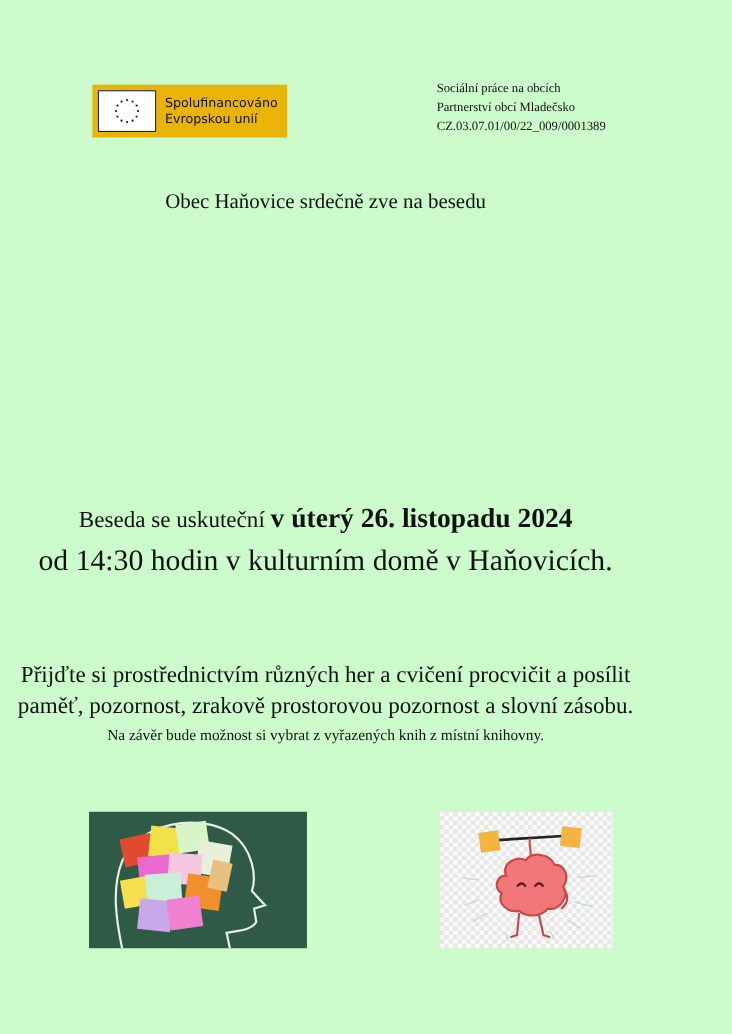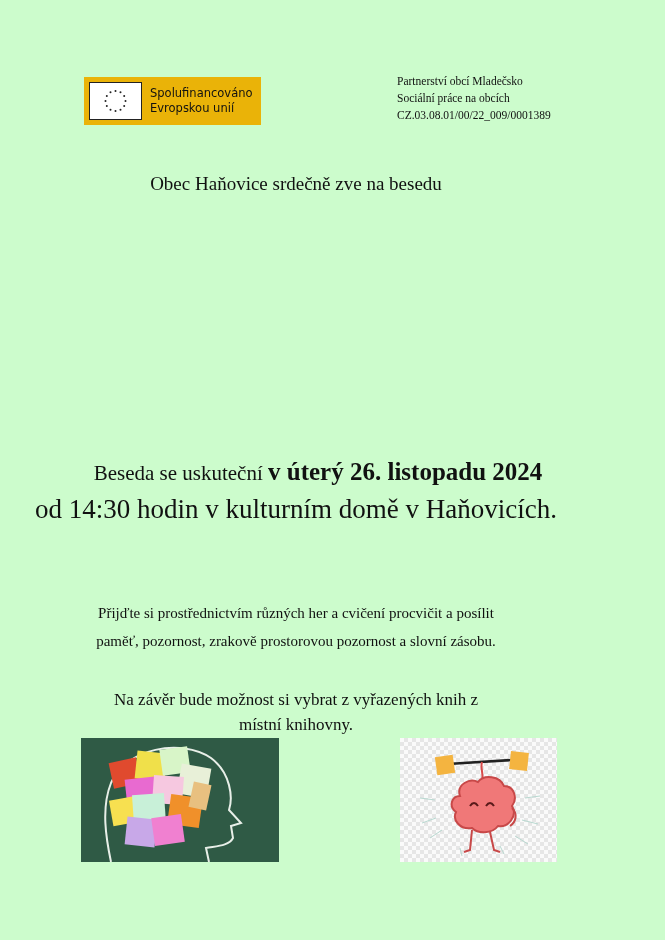--- a/index.html
+++ b/index.html
@@ -43,28 +43,28 @@
       position: absolute; left: 0; width: 592px;
       text-align: center;
     }
     .invite { top: 173px; font-size: 19px; }
     .title {
       top: 270px;
       font-size: 50px; font-weight: bold;
       line-height: 66px;
       color: #050505;
     }
-    .date-line { top: 458px; font-size: 21px; margin-left: 22px; }
+    .date-line { top: 458px; font-size: 21px; }
     .date-line .bold { font-size: 25px; font-weight: bold; }
     .time-line { top: 494px; font-size: 27px; }
     .desc {
-      top: 599px; font-size: 15px; line-height: 28px;
+      top: 599px; font-size: 21px; line-height: 28px;
     }
     .desc2 {
-      top: 687px; font-size: 17px; line-height: 25px;
+      top: 657px; font-size: 14px; line-height: 25px;
     }
     .desc2 span { display: block; padding: 0 95px; }
     .img-brain {
       position: absolute; left: 81px; top: 738px;
       width: 198px; height: 124px;
       background: #2f5a45;
       overflow: hidden;
     }
     .img-lifter {
       position: absolute; left: 400px; top: 738px;
@@ -102,23 +102,23 @@
       </g>
     </svg>
   </div>
   <div class="eu-text">
     <div>Spolufinancováno</div>
     <div>Evropskou unií</div>
   </div>
 </div>
 
 <div class="project-info">
+  <div>Sociální práce na obcích</div>
   <div>Partnerství obcí Mladečsko</div>
-  <div>Sociální práce na obcích</div>
-  <div>CZ.03.08.01/00/22_009/0001389</div>
+  <div>CZ.03.07.01/00/22_009/0001389</div>
 </div>
 
 <div class="center-line invite">Obec Haňovice srdečně zve na besedu</div>
 
 <div class="center-line title">
 </div>
 
 <div class="center-line date-line">
   <span>Beseda se uskuteční </span><span class="bold">v úterý 26. listopadu 2024</span>
 </div>

